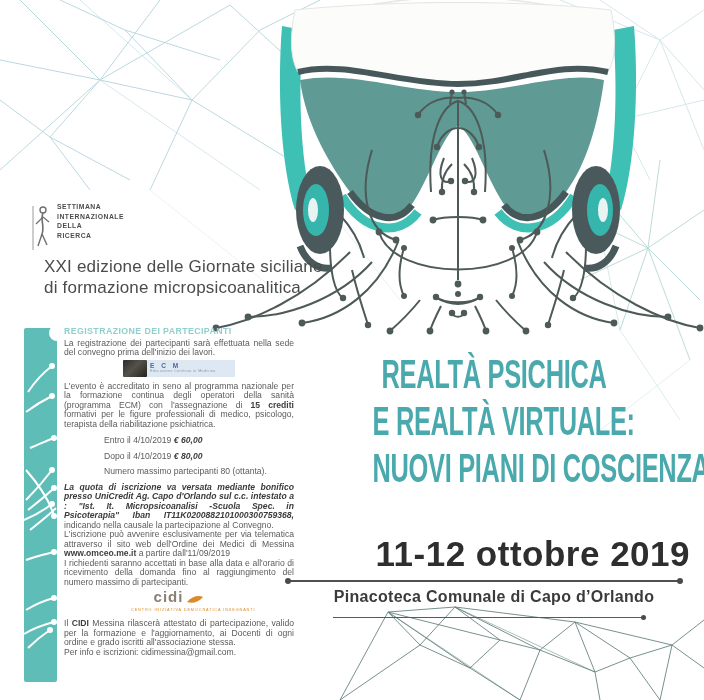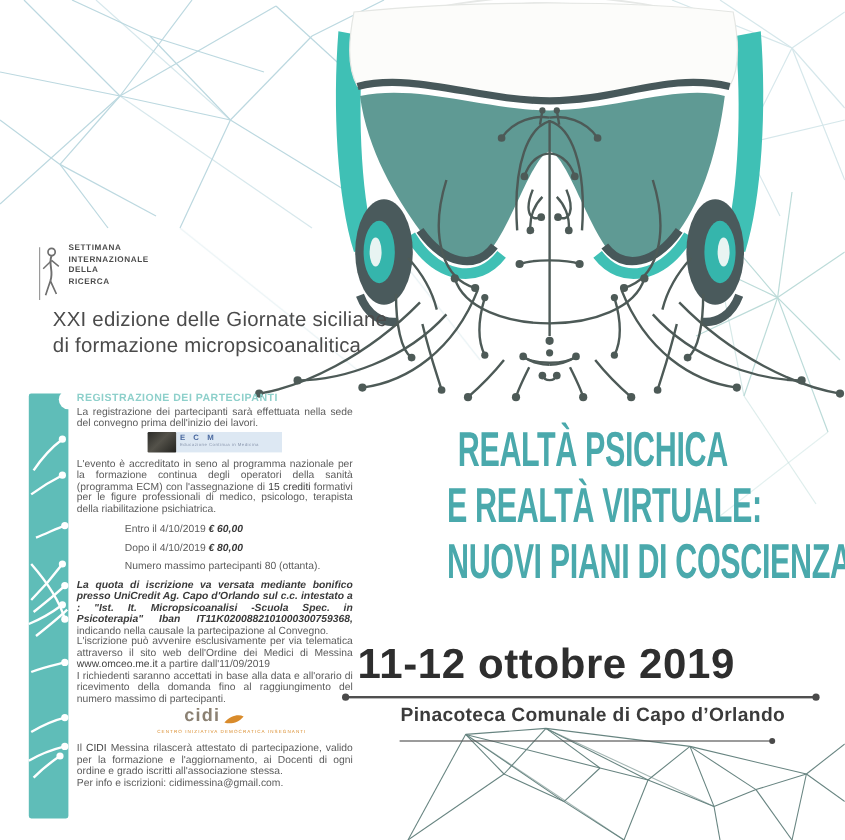--- a/index.html
+++ b/index.html
@@ -15,21 +15,21 @@
   
   .leftcol{
     position:absolute;left:64px;top:327px;width:230px;
     font-size:8.6px;line-height:9.5px;color:#5b5b5b;text-align:justify;
   }
   .leftcol p{margin:0 0 6px 0;}
   .sec-head{
     color:#8ed0cb;font-size:8.8px;letter-spacing:.4px;margin:0 0 2px 0;
     font-weight:bold;
   }
-  .b{font-weight:normal;color:#3f3f3f;}
+  .b{font-weight:bold;color:#3f3f3f;}
   .bi{font-weight:bold;font-style:italic;color:#3a3a3a;}
   .fee-line{margin:0;padding-left:40px;}
 
   
   .ecm-logo{display:flex;align-items:stretch;width:112px;margin:2px auto 5px auto;height:17px;}
   .ecm-img{width:24px;height:17px;background:linear-gradient(135deg,#2b2b28 0%,#54524a 45%,#23231f 100%);border-radius:1px;}
   .ecm-txt{background:#dde8f3;flex:1;padding:1px 3px;display:flex;flex-direction:column;justify-content:center;}
   .ecm-label{color:#49689f;font-weight:bold;font-size:6.5px;letter-spacing:2.5px;line-height:7px;}
   .ecm-sub{color:#8a96ad;font-size:3.6px;letter-spacing:.4px;line-height:4.5px;}
 
@@ -48,21 +48,21 @@
   }
 
   
   .title-block{position:absolute;left:298px;top:351px;width:392px;text-align:center;}
   .title-line{
     display:block;font-weight:bold;color:#4aa9ac;
     font-size:41px;line-height:47px;letter-spacing:-.5px;white-space:nowrap;
     transform:scaleX(.62);transform-origin:50% 50%;
   }
   .date-line{
-    position:absolute;left:298px;top:534px;width:392px;text-align:left;
+    position:absolute;left:298px;top:534px;width:392px;text-align:right;
     font-size:35px;font-weight:bold;color:#2e2e2e;letter-spacing:.5px;white-space:nowrap;
   }
   .rule{position:absolute;background:#4f4f4f;}
   .rule .dot{position:absolute;background:#4a4a4a;border-radius:50%;}
   .venue-line{
     position:absolute;left:298px;top:588px;width:392px;text-align:center;
     font-size:16px;color:#3b3b3b;letter-spacing:.3px;white-space:nowrap;font-weight:bold;
   }
 </style>
 </head>

